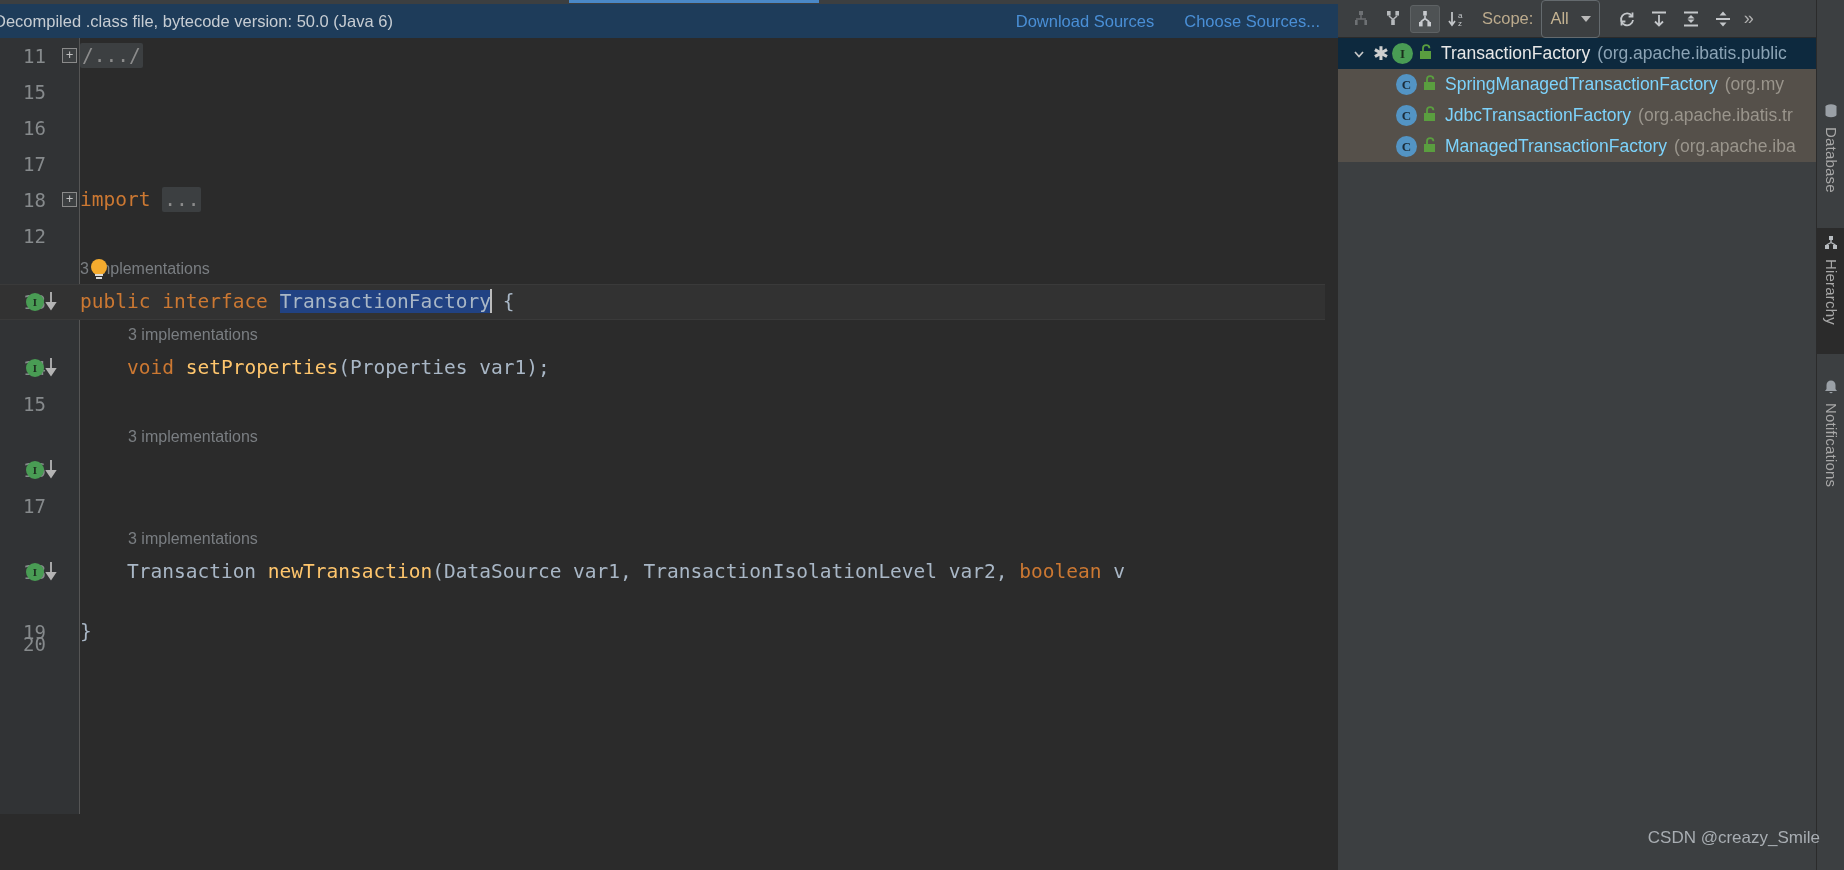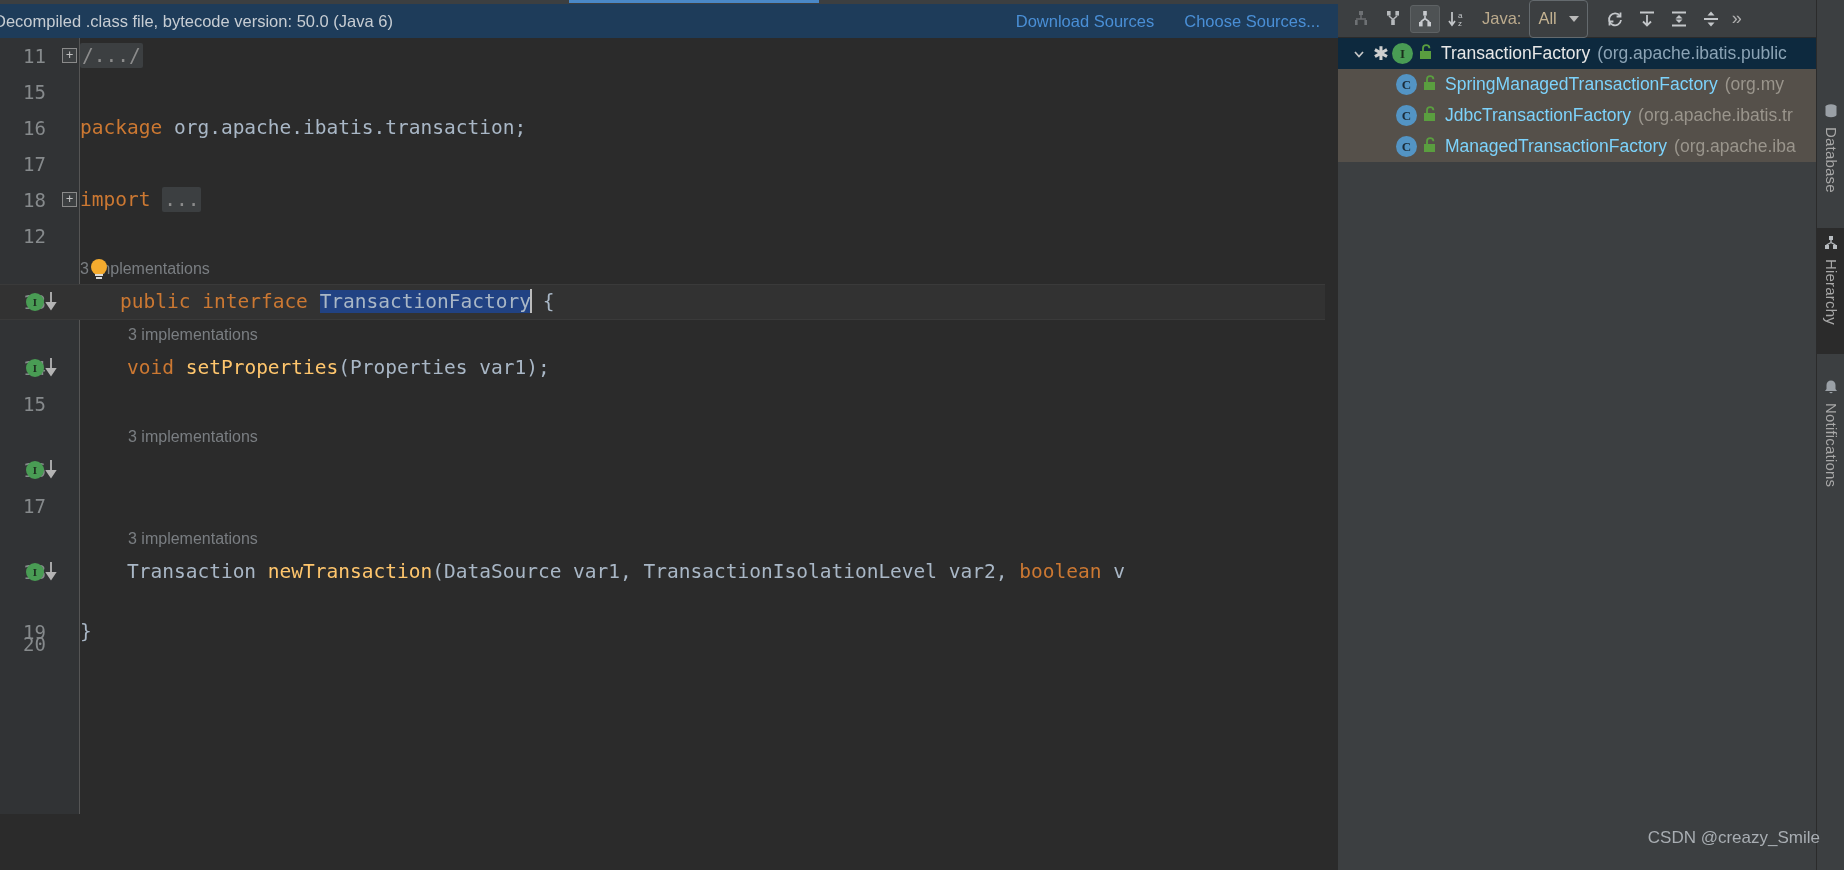--- a/index.html
+++ b/index.html
@@ -241,21 +241,20 @@
         <div class="row" style="top: 0px; height: 36px;">
           <div class="lineno clip">11</div>
           <div class="fold" style="top: 10px;">+</div>
           <div class="code-line" style="left: 80px;"><span class="fold-ph">/.../</span></div>
         </div>
         <div class="row" style="top: 36px; height: 36px;">
           <div class="lineno clip">15</div>
         </div>
         <div class="row" style="top: 72px; height: 36px;">
           <div class="lineno clip">16</div>
-          <div class="code-line" style="left: 80px;"><span class="kw">package</span><span class="id"> org.apache.ibatis.transaction</span><span class="punc">;</span></div>
         </div>
         <div class="row" style="top: 108px; height: 36px;">
           <div class="lineno clip">17</div>
         </div>
         <div class="row" style="top: 144px; height: 36px;">
           <div class="lineno clip">18</div>
           <div class="fold" style="top: 10px;">+</div>
           <div class="code-line" style="left: 80px;"><span class="kw">import</span><span class="id"> </span><span class="fold-ph">...</span></div>
         </div>
         <div class="row" style="top: 180px; height: 36px;">
@@ -271,21 +270,21 @@
         </div>
         <div class="row" style="top: 246px; height: 36px;">
           <div class="cur-line-hl" style="left: 0px; width: 1338px;"></div>
           <div class="lineno clip">13</div>
           <div class="impl-marker" style="top: 7px;">
             <div class="impl-circle">I</div>
             <svg class="impl-arrow" viewBox="0 0 14 22">
               <path d="M7 1 L7 14 M3 12 L7 18 L11 12 Z" stroke="#b4b4b4" stroke-width="1.8" fill="#b4b4b4"></path>
             </svg>
           </div>
-          <div class="code-line" style="left: 80px; margin-left: 40px;"><span class="kw">public</span><span class="id"> </span><span class="kw">interface</span><span class="id"> </span><span class="sel-token">TransactionFactory</span><span class="caret"></span><span class="punc"> {</span></div>
+          <div class="code-line" style="left: 80px;"><span class="kw">public</span><span class="id"> </span><span class="kw">interface</span><span class="id"> </span><span class="sel-token">TransactionFactory</span><span class="caret"></span><span class="punc"> {</span></div>
         </div>
         <div class="row" style="top: 282px; height: 30px;">
           <div class="inlay" style="left: 128px;">3 implementations</div>
         </div>
         <div class="row" style="top: 312px; height: 36px;">
           <div class="lineno clip">14</div>
           <div class="impl-marker" style="top: 7px;">
             <div class="impl-circle">I</div>
             <svg class="impl-arrow" viewBox="0 0 14 22">
               <path d="M7 1 L7 14 M3 12 L7 18 L11 12 Z" stroke="#b4b4b4" stroke-width="1.8" fill="#b4b4b4"></path>
@@ -368,21 +367,21 @@
       </div>
 
       <div class="tb-btn">
         <svg width="22" height="20" viewBox="0 0 22 20">
           <path d="M6 3 L6 15 M3 12 L6 16 L9 12" stroke="#c4c7ca" stroke-width="1.7" fill="none"></path>
           <text x="12" y="9" font-size="8" font-family="Liberation Sans" fill="#c4c7ca">a</text>
           <text x="12" y="17" font-size="8" font-family="Liberation Sans" fill="#c4c7ca">z</text>
         </svg>
       </div>
 
-      <span class="scope-label">Java:</span>
+      <span class="scope-label">Scope:</span>
 
       <div class="scope-select">
         <span>All</span>
         <span class="chev-down"></span>
       </div>
 
       <div class="tb-btn" style="margin-left:10px">
         <svg width="22" height="20" viewBox="0 0 22 20">
           <path d="M16 7 A6 6 0 1 0 17 11" stroke="#c4c7ca" stroke-width="1.8" fill="none"></path>
           <path d="M16.5 3.5 L16.5 7.5 L12.6 7.5" stroke="#c4c7ca" stroke-width="1.8" fill="none"></path>

